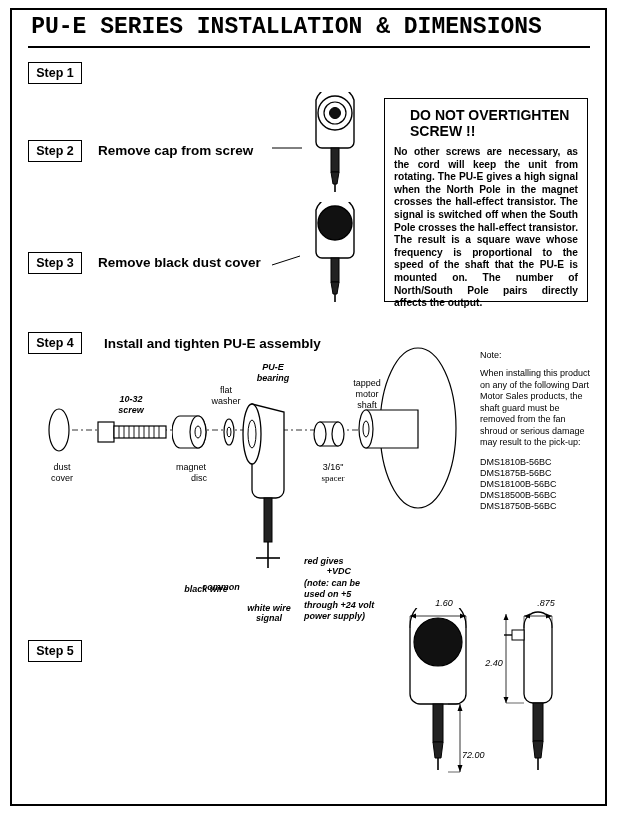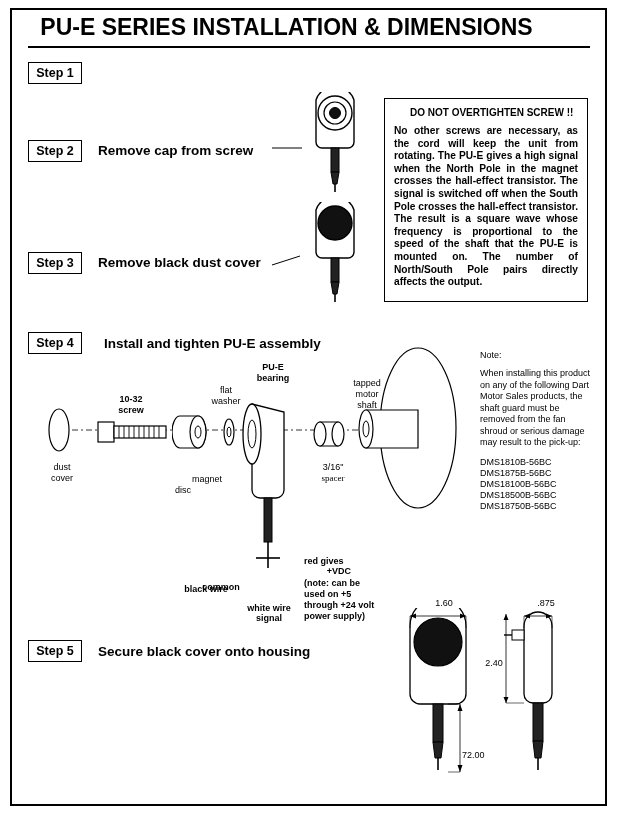--- a/index.html
+++ b/index.html
@@ -29,20 +29,21 @@
   }
   .title {
     position: absolute;
     left: 0;
     top: 14px;
     width: 573px;
     text-align: center;
     font-size: 23px;
     font-weight: bold;
     letter-spacing: 0px;
+    font-family: Liberation Mono, monospace;
   }
   .hr-top {
     position: absolute;
     left: 28px;
     top: 46px;
     width: 562px;
     height: 2px;
     background: #000;
   }
   .step-box {
@@ -67,21 +68,21 @@
     left: 384px;
     top: 98px;
     width: 204px;
     height: 204px;
     border: 1px solid #000;
     box-sizing: border-box;
     padding: 8px 9px;
     background: #fff;
   }
   .note-title {
-    font-size: 10px;
+    font-size: 14px;
     font-weight: bold;
     margin-bottom: 7px;
     padding-left: 16px;
   }
   .note-body {
     font-size: 10.2px;
     font-weight: bold;
     line-height: 12.6px;
     text-align: justify;
   }
@@ -90,25 +91,27 @@
     font-size: 9px;
     text-align: center;
     line-height: 11px;
   }
   .lbl-b {
     position: absolute;
     font-size: 9px;
     font-weight: bold;
     text-align: center;
     line-height: 11px;
+    font-style: italic;
   }
   .dim-lbl {
     position: absolute;
     font-size: 9px;
     text-align: center;
+    font-style: italic;
   }
   .note2 {
     position: absolute;
     font-size: 9px;
     line-height: 11.5px;
   }
   svg { display: block; }
   .abs { position: absolute; }
 </style>
 </head>
@@ -126,21 +129,20 @@
   <div class="step-box" style="left:28px; top:140px;">Step 2</div>
   <div class="step-text" style="left:98px; top:143px;">Remove cap from screw</div>
 
   <div class="step-box" style="left:28px; top:252px;">Step 3</div>
   <div class="step-text" style="left:98px; top:255px;">Remove black dust cover</div>
 
   <div class="step-box" style="left:28px; top:332px;">Step 4</div>
   <div class="step-text" style="left:104px; top:336px;">Install and tighten PU-E assembly</div>
 
   <div class="step-box" style="left:28px; top:640px;">Step 5</div>
-  <div class="step-text" style="left:98px; top:644px;">Secure black cover onto housing</div>
 
   <div class="note-box">
     <div class="note-title">DO NOT OVERTIGHTEN SCREW !!</div>
     <div class="note-body">No other screws are necessary, as the cord will keep the unit from rotating. The PU-E gives a high signal when the North Pole in the magnet crosses the hall-effect transistor. The signal is switched off when the South Pole crosses the hall-effect transistor. The result is a square wave whose frequency is proportional to the speed of the shaft that the PU-E is mounted on. The number of North/South Pole pairs directly affects the output.</div>
   </div>
 
   <svg class="abs" style="left:296px; top:92px;" width="80" height="110">
     <path d="M20,8 A20,20 0 0 1 58,8 L58,50 A6,6 0 0 1 52,56 L26,56 A6,6 0 0 1 20,50 Z" fill="#ffffff" stroke="#000" stroke-width="1.4"></path>
     <circle cx="39" cy="21" r="17" fill="#ffffff" stroke="#000" stroke-width="1.4"></circle>
     <circle cx="39" cy="21" r="11" fill="#ffffff" stroke="#000" stroke-width="1.2"></circle>
@@ -190,22 +192,22 @@
     </g>
   </svg>
   <div class="lbl-b" style="left:96px; top:394px; width:70px;">10-32</div>
   <div class="lbl-b" style="left:96px; top:405px; width:70px;">screw</div>
 
   <svg class="abs" style="left:172px; top:406px;" width="42" height="52">
     <path d="M8,10 A8,16 0 0 0 8,42 L26,42 A8,16 0 0 0 26,10 Z" fill="#ffffff" stroke="#000" stroke-width="1.2"></path>
     <ellipse cx="26" cy="26" rx="8" ry="16" fill="#ffffff" stroke="#000" stroke-width="1.2"></ellipse>
     <ellipse cx="26" cy="26" rx="3" ry="6" fill="#ffffff" stroke="#000" stroke-width="1"></ellipse>
   </svg>
-  <div class="lbl" style="left:160px; top:474px; width:62px;text-align:right;">magnet</div>
-  <div class="lbl" style="left:152px; top:473px; width:62px;margin-top:12px;">disc</div>
+  <div class="lbl" style="left:160px; top:462px; width:62px;">magnet</div>
+  <div class="lbl" style="left:168px; top:473px; width:62px;">disc</div>
 
   <svg class="abs" style="left:218px; top:414px;" width="24" height="38">
     <ellipse cx="11" cy="18" rx="5" ry="13" fill="#ffffff" stroke="#000" stroke-width="1.2"></ellipse>
     <ellipse cx="11" cy="18" rx="2" ry="5" fill="#ffffff" stroke="#000" stroke-width="1"></ellipse>
   </svg>
   <div class="lbl" style="left:196px; top:385px; width:60px;">flat</div>
   <div class="lbl" style="left:196px; top:396px; width:60px;">washer</div>
 
   <svg class="abs" style="left:240px; top:398px;" width="86" height="180">
     <path d="M12,6 L44,14 L44,92 A8,8 0 0 1 36,100 L20,100 A8,8 0 0 1 12,92 Z" fill="#ffffff" stroke="#000" stroke-width="1.3"></path>

